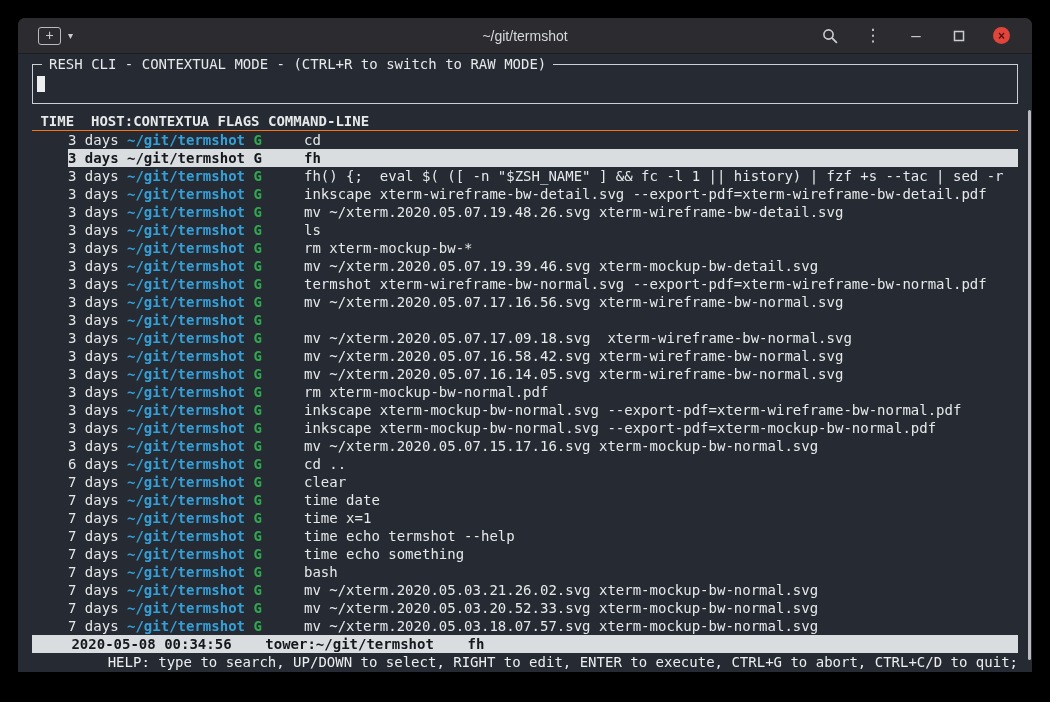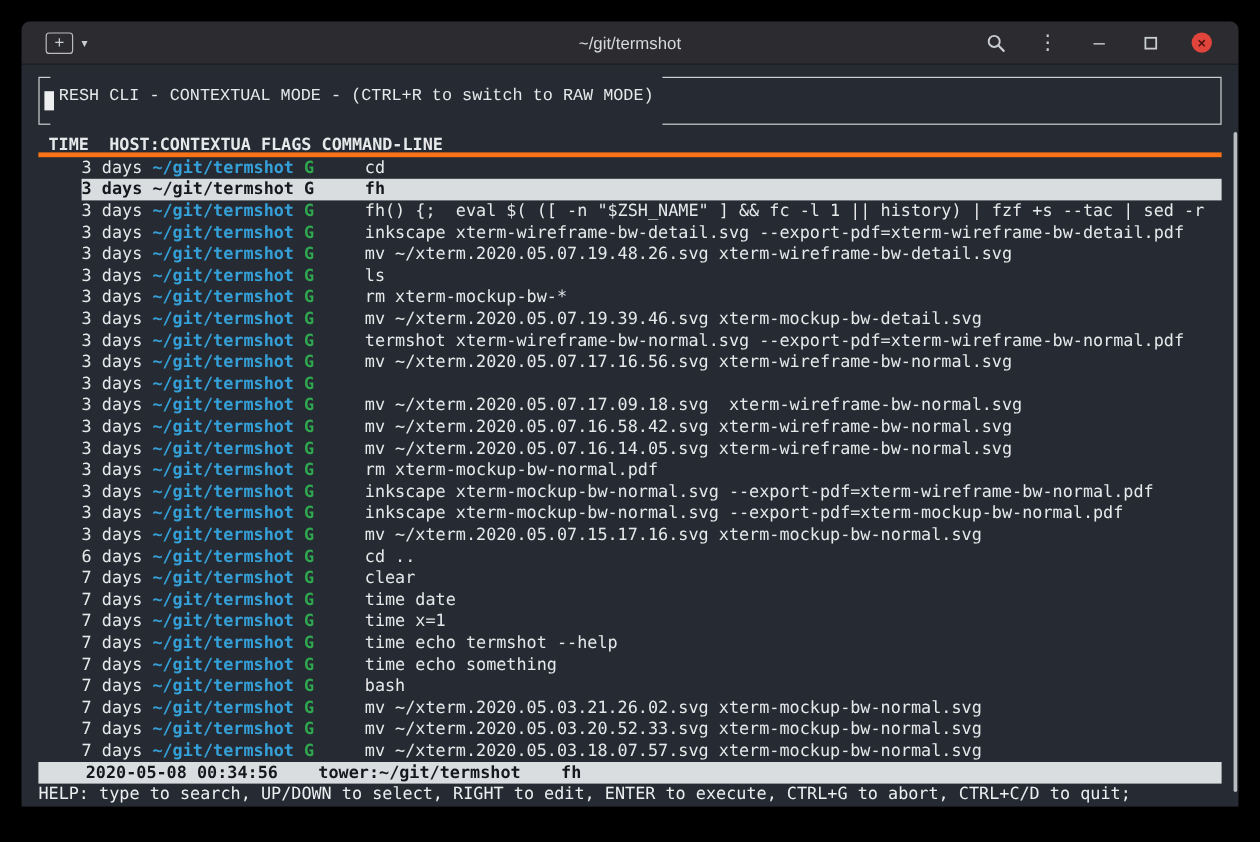--- a/index.html
+++ b/index.html
@@ -25,37 +25,37 @@
   .tb-icon{display:flex;align-items:center;justify-content:center;width:18px;height:18px;}
   .dots{font-size:17px;color:#c9cdd1;line-height:1;}
   .min-glyph{font-size:17px;color:#c9cdd1;line-height:1;}
   .close-btn{width:17px;height:17px;border-radius:50%;background:var(--close-button);
              display:flex;align-items:center;justify-content:center;
              color:#4e1310;font-size:12px;font-weight:bold;line-height:1;}
   
   .terminal{position:relative;height:618px;padding:4px 14px 0;background:var(--background);
             color:var(--foreground);font-size:14px;line-height:18px;}
   .resh-box{position:relative;border:1px solid #ccd0d4;height:40px;margin-top:6px;}
-  .box-title{position:absolute;top:-10px;left:9px;background:var(--background);padding:16px 7px;font-family:Liberation Mono, monospace;}
+  .box-title{position:absolute;top:-10px;left:9px;background:var(--background);padding:0 7px;}
   .cursor{position:absolute;left:4px;top:11px;width:8px;height:16px;background:#eceef0;}
   .grid-line{display:grid;grid-template-columns:6ch 14ch 5ch 1fr;column-gap:1ch;
              white-space:pre;overflow:hidden;}
-  .list-header{font-weight:bold;margin-top:8px;height:19px;border-bottom:4px solid #f97316;}
+  .list-header{font-weight:bold;margin-top:8px;height:19px;border-bottom:1px solid #f97316;}
   .col-time-h{padding-left:1ch;}
   .row{height:18px;margin-left:36px;}
   .cell{overflow:hidden;white-space:pre;}
   .cell-host{color:var(--host-path);font-weight:bold;}
   .cell-flags{color:var(--flag-green);font-weight:bold;}
   .row.selected{background:var(--selection-bg);font-weight:bold;}
   .row.selected .cell{color:var(--selection-fg);}
   .status-bar{height:18px;background:var(--selection-bg);color:var(--selection-fg);
               font-weight:bold;white-space:pre;overflow:hidden;display:flex;padding-left:31px;}
   .sb-datetime{padding-left:1ch;}
   .sb-location,.sb-command{margin-left:4ch;}
-  .help-line{height:18px;white-space:pre;overflow:hidden;color:#eceef0;}
+  .help-line{height:18px;white-space:pre;overflow:hidden;color:#eceef0;text-align:right;}
   .scrollbar{position:absolute;right:1px;top:92px;width:3px;height:550px;
              background:#b9bdc1;border-radius:2px;}
 </style>
 </head>
 <body>
 
 <div class="screen">
   <div class="window">
 
     <div class="titlebar">

